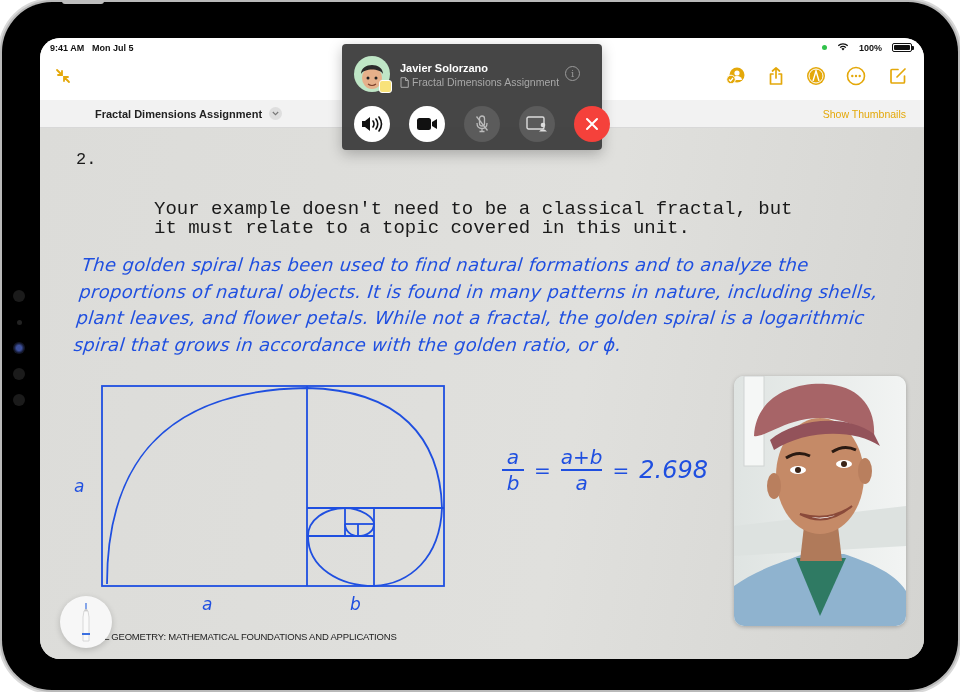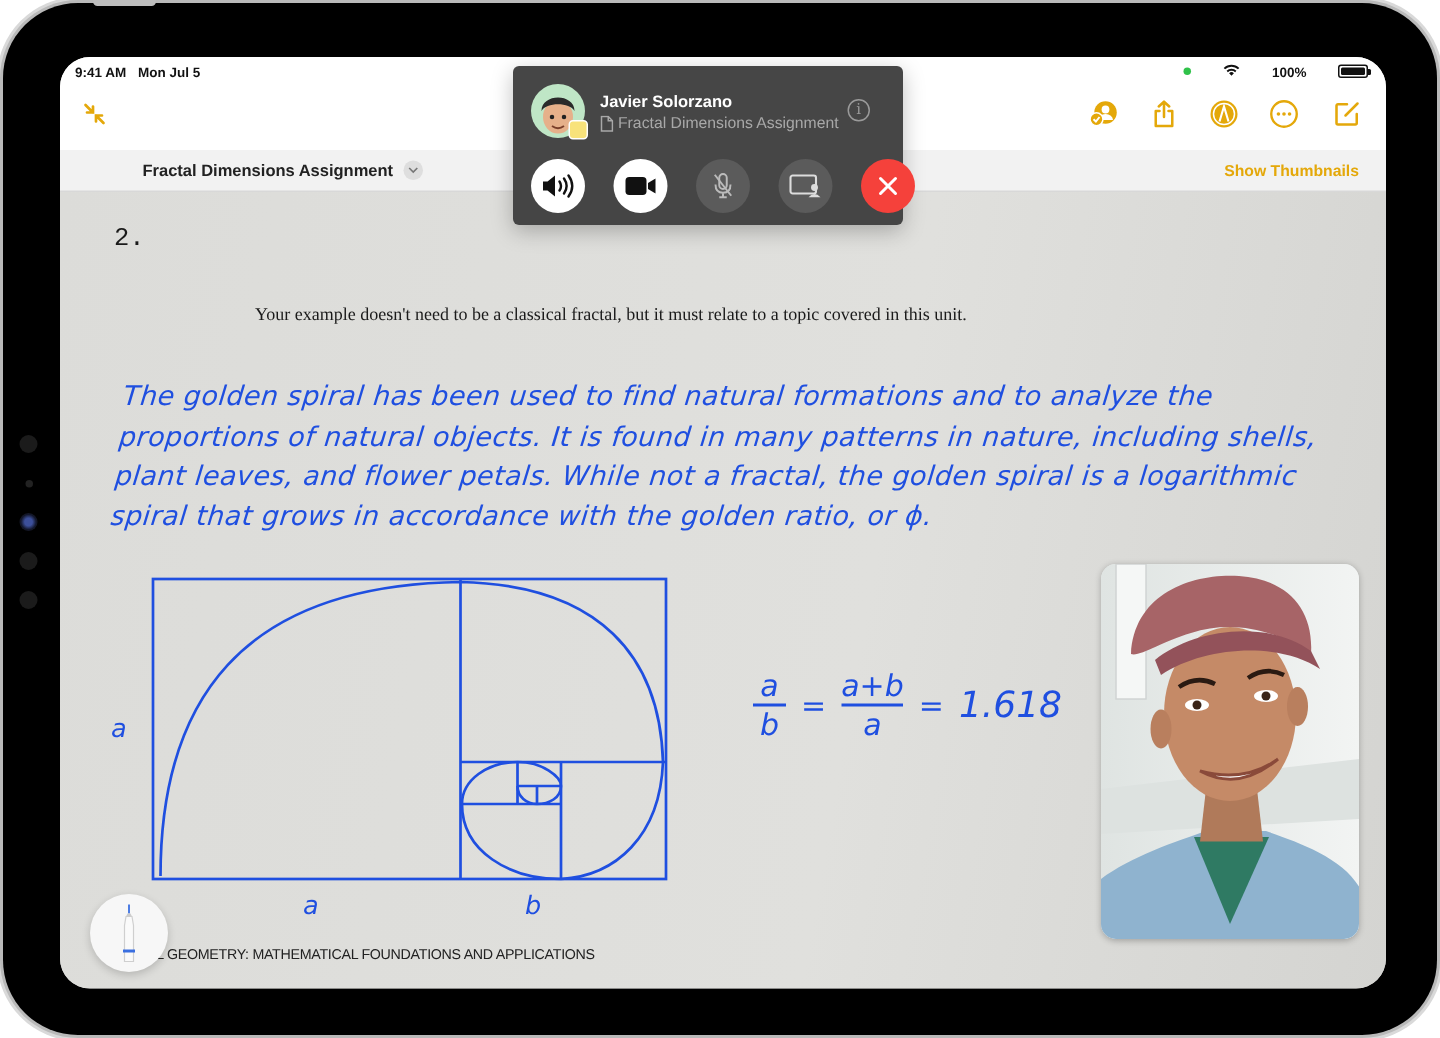--- a/index.html
+++ b/index.html
@@ -19,40 +19,40 @@
     position: absolute; top: -4px; height: 6px; border-radius: 3px; background: #bdbdbd;
   }
   .cam-dot { position: absolute; left: 11px; width: 12px; height: 12px; border-radius: 50%; background: #1b1b1b; }
   .cam-dot.small { width: 5px; height: 5px; left: 15px; background: #222; }
   .cam-dot.lens { background: radial-gradient(circle at 50% 50%, #3c4f9a 0 30%, #12162a 60%, #1b1b1b 100%); }
 
   
   .topbar { position: absolute; left: 0; top: 0; width: 884px; height: 62px; background: #ffffff; }
   .status-time { position: absolute; left: 10px; top: 5px; font-size: 9px; font-weight: bold; color: #111; }
   .status-date { position: absolute; left: 52px; top: 5px; font-size: 9px; font-weight: bold; color: #111; }
-  .status-right { position: absolute; right: 12px; top: 4px; display: flex; align-items: center; gap: 21px; font-size: 9px; font-weight: bold; color: #111; }
+  .status-right { position: absolute; right: 12px; top: 4px; display: flex; align-items: center; gap: 10px; font-size: 9px; font-weight: bold; color: #111; }
   .green-dot { width: 5px; height: 5px; border-radius: 50%; background: #30c24a; }
   .battery { width: 20px; height: 9px; border: 1px solid #111; border-radius: 2px; position: relative; padding: 1px; }
   .battery-fill { height: 100%; background: #111; border-radius: 1px; }
   .battery::after { content: ""; position: absolute; right: -3px; top: 2px; width: 2px; height: 4px; background: #111; border-radius: 0 1px 1px 0; }
 
   .tool-icon { position: absolute; top: 28px; width: 20px; height: 20px; display: flex; align-items: center; justify-content: center; color: #e4a80a; cursor: pointer; }
 
   .titlebar { position: absolute; left: 0; top: 62px; width: 884px; height: 28px; background: #f2f2f2; border-bottom: 1px solid #d8d8d8; }
   .doc-title { position: absolute; left: 55px; top: 8px; font-size: 11px; font-weight: bold; color: #222; }
   .title-chevron { position: absolute; left: 229px; top: 7px; width: 13px; height: 13px; border-radius: 50%; background: #dedede; display: flex; align-items: center; justify-content: center; }
-  .show-thumbs { position: absolute; right: 18px; top: 8px; font-size: 10.5px; font-weight: bold; color: #e4a80a; cursor: pointer; }
+  .show-thumbs { position: absolute; right: 18px; top: 8px; font-size: 10.5px; font-weight: normal; color: #e4a80a; cursor: pointer; }
 
   
   .doc { position: absolute; left: 0; top: 90px; width: 884px; height: 531px;
     background: linear-gradient(100deg, #dcdcd9 0%, #e0e0dd 60%, #d4d4d1 100%); }
   .q-num { position: absolute; left: 36px; top: 22px; font-family: "Liberation Mono", monospace; font-size: 17px; color: #1a1a1a; }
   .q-text { position: absolute; left: 114px; top: 22px; width: 620px; font-family: "Liberation Mono", monospace; font-size: 17px; line-height: 23px; color: #1a1a1a; }
   .q-text b { font-weight: bold; }
-  .q-sub { position: absolute; left: 130px; top: 72px; width: 660px; font-family: Liberation Serif, serif; font-size: 12px; line-height: 19px; color: #1a1a1a; }
+  .q-sub { position: absolute; left: 114px; top: 72px; width: 660px; font-family: Liberation Mono, monospace; font-size: 19px; line-height: 19px; color: #1a1a1a; }
 
   .hand { position: absolute; font-family: "DejaVu Sans", sans-serif; font-style: italic; color: #1f4fe0; }
   .hand-para { left: 38px; top: 124px; width: 800px; font-size: 18px; line-height: 26.5px; letter-spacing: 0.3px; transform: skewX(-6deg); font-weight: 300; }
   .hand-label { font-size: 17px; }
 
   .spiral-svg { position: absolute; left: 0; top: 0; width: 884px; height: 531px; pointer-events: none; }
 
   .ratio { position: absolute; left: 462px; top: 318px; display: flex; align-items: center; gap: 10px; color: #1f4fe0; font-family: "DejaVu Sans", sans-serif; font-style: italic; font-size: 20px; }
   .frac { display: flex; flex-direction: column; align-items: center; }
   .frac span { line-height: 22px; }
@@ -189,21 +189,21 @@
           <div class="bar"></div>
           <span>b</span>
         </div>
         <span>=</span>
         <div class="frac">
           <span>a+b</span>
           <div class="bar"></div>
           <span>a</span>
         </div>
         <span>=</span>
-        <span style="font-size:24px;">1.618</span>
+        <span style="font-size:24px;">2.698</span>
       </div>
 
       <span class="footer-text">AL GEOMETRY: MATHEMATICAL FOUNDATIONS AND APPLICATIONS</span>
 
       <div class="pencil-btn">
         <svg width="14" height="42" viewBox="0 0 14 42">
           <path d="M7 2 L7 8" stroke="#3a6fe0" stroke-width="1.2"></path>
           <path d="M5 10 L9 10 L10 16 L10 40 L4 40 L4 16 Z" fill="#fafafa" stroke="#cfcfcf" stroke-width="0.8"></path>
           <path d="M6 8 L8 8 L9 10 L5 10 Z" fill="#ccc"></path>
           <rect x="3" y="32" width="8" height="2" fill="#3a6fe0"></rect>

